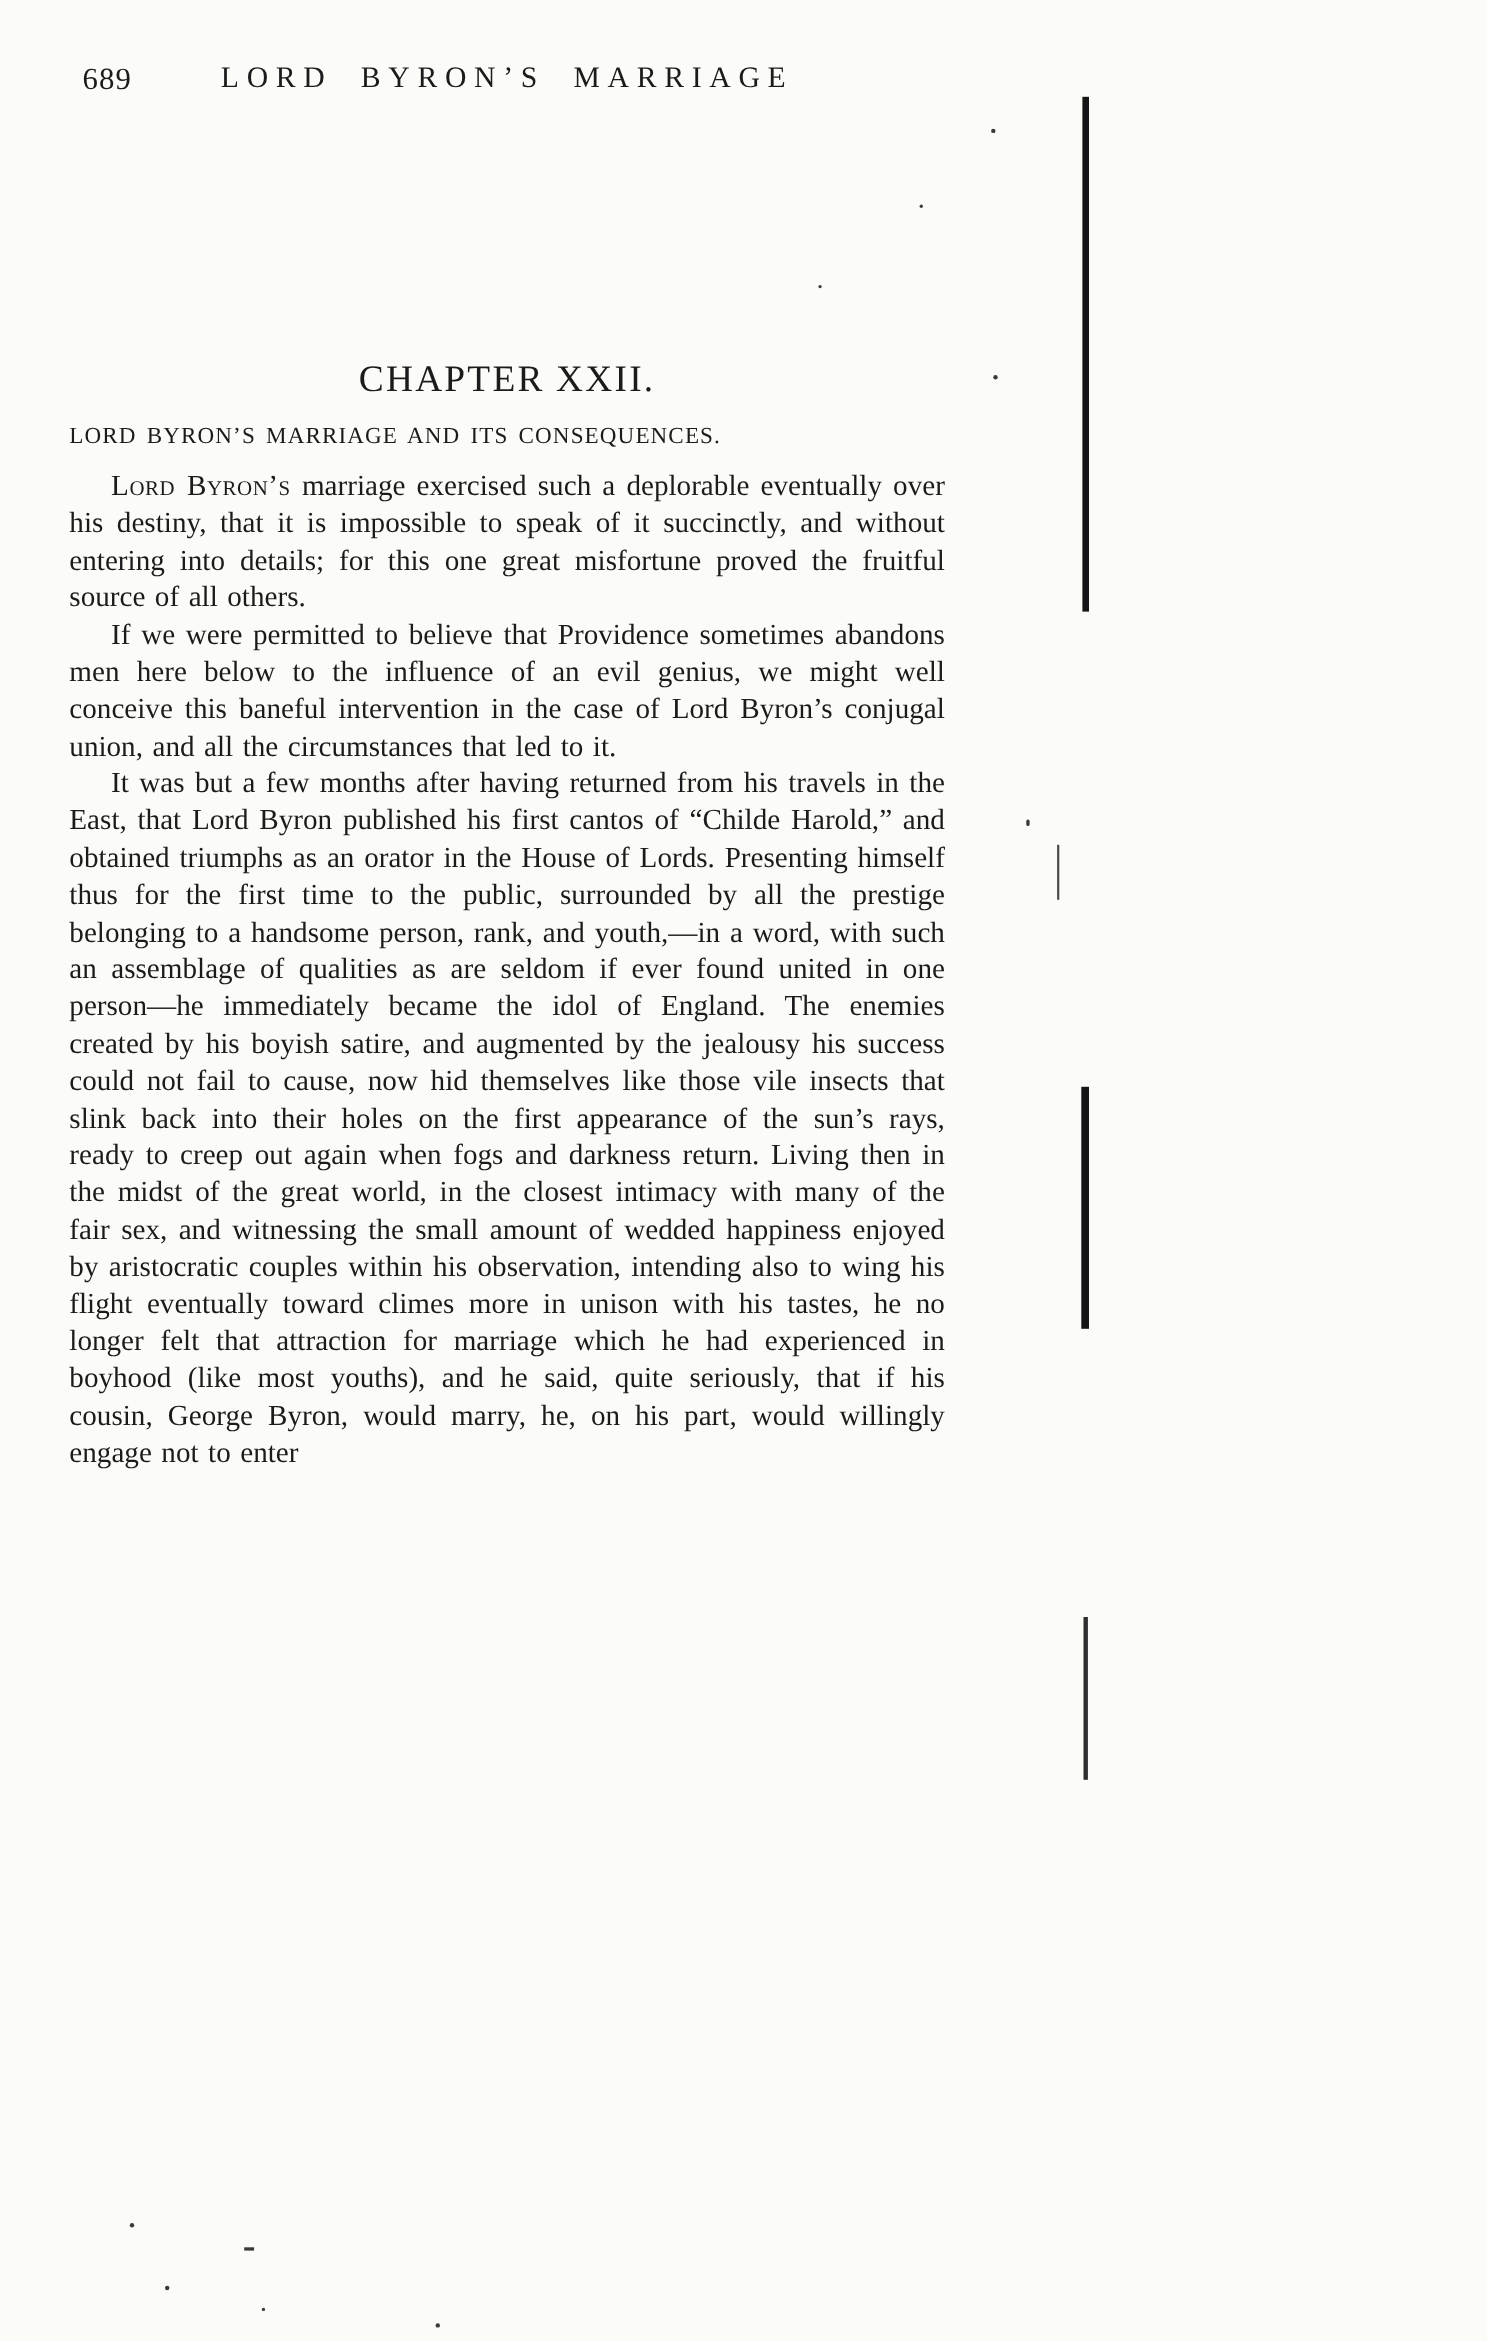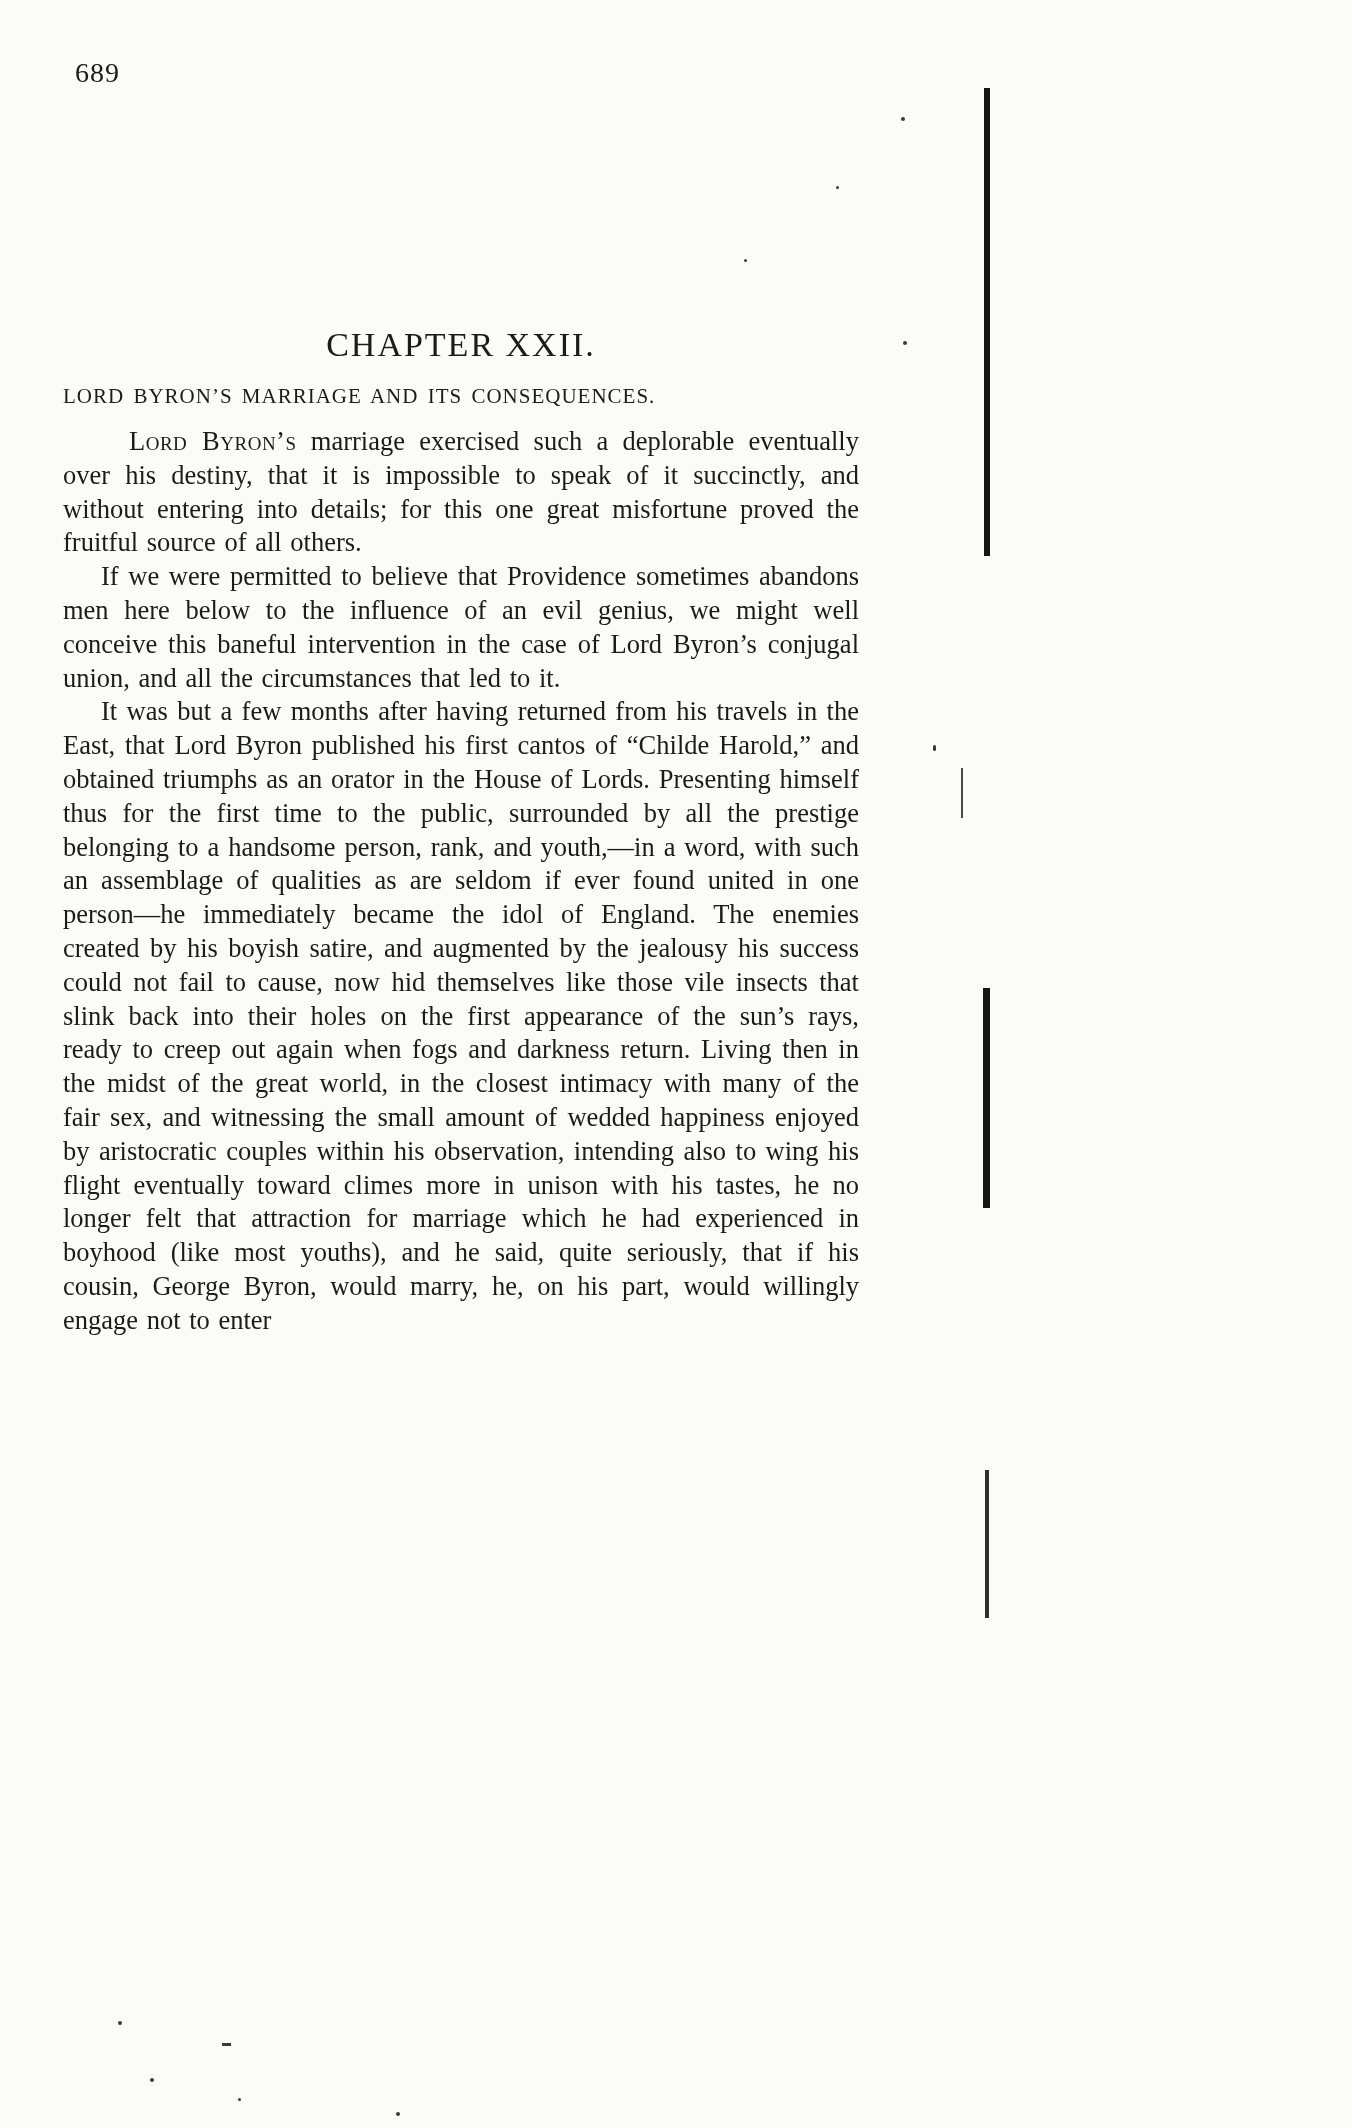--- a/index.html
+++ b/index.html
@@ -64,21 +64,20 @@
     font-size: 26.5px;
     line-height: 33.8px;
     text-align: justify;
     text-indent: 38px;
     margin: 0;
     word-spacing: 2px;
   }
   .lead-smallcaps {
     font-variant: small-caps;
     letter-spacing: 0.5px;
-    margin-left: 28px;
   }
   
   .scan-bar {
     position: absolute;
     background: #151515;
   }
   .scan-line-thin {
     position: absolute;
     background: #4a4a4a;
   }
@@ -90,20 +89,21 @@
   .scan-dash {
     position: absolute;
     background: #3a3a3a;
   }
 </style>
 </head>
 <body>
 
 <div class="page-header-row">
   <div class="page-number">689</div>
+  <div class="running-title">LORD BYRON’S MARRIAGE</div>
 </div>
 
 <div class="text-column">
   <h1 class="chapter-title">CHAPTER XXII.</h1>
   <h2 class="chapter-subtitle">LORD BYRON’S MARRIAGE AND ITS CONSEQUENCES.</h2>
 
   <p class="body-para"><span class="lead-smallcaps">Lord Byron’s</span><span> marriage exercised such a deplorable eventually over his destiny, that it is impossible to speak of it succinctly, and without entering into details; for this one great misfortune proved the fruitful source of all others.</span></p>
 
   <p class="body-para"><span>If we were permitted to believe that Providence sometimes abandons men here below to the influence of an evil genius, we might well conceive this baneful intervention in the case of Lord Byron’s conjugal union, and all the circumstances that led to it.</span></p>
 

